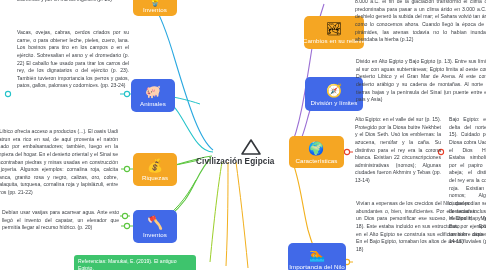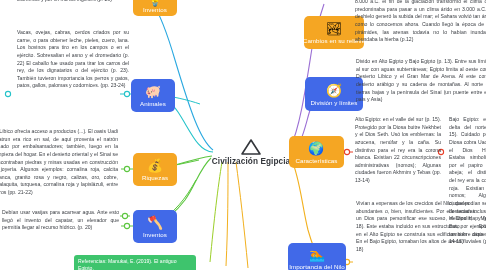--- a/index.html
+++ b/index.html
@@ -7,21 +7,20 @@
     width:486px;height:270px;overflow:hidden;position:relative;
     background:#ffffff;
     font-family:"Liberation Sans","DejaVu Sans",sans-serif;
   }
   #canvas{position:absolute;left:0;top:0;width:486px;height:270px;overflow:hidden;}
   svg.links{position:absolute;left:0;top:0;width:486px;height:270px;pointer-events:none;}
 
   
   .root{
     position:absolute;left:196px;top:138px;width:110px;
-    text-align:center;
   }
   .root .pyr{
     display:block;margin:0 auto 1px auto;
   }
   .root .rlabel{
     font-size:8.2px;font-weight:bold;color:#33363b;letter-spacing:.1px;
     white-space:nowrap;
   }
 
   

